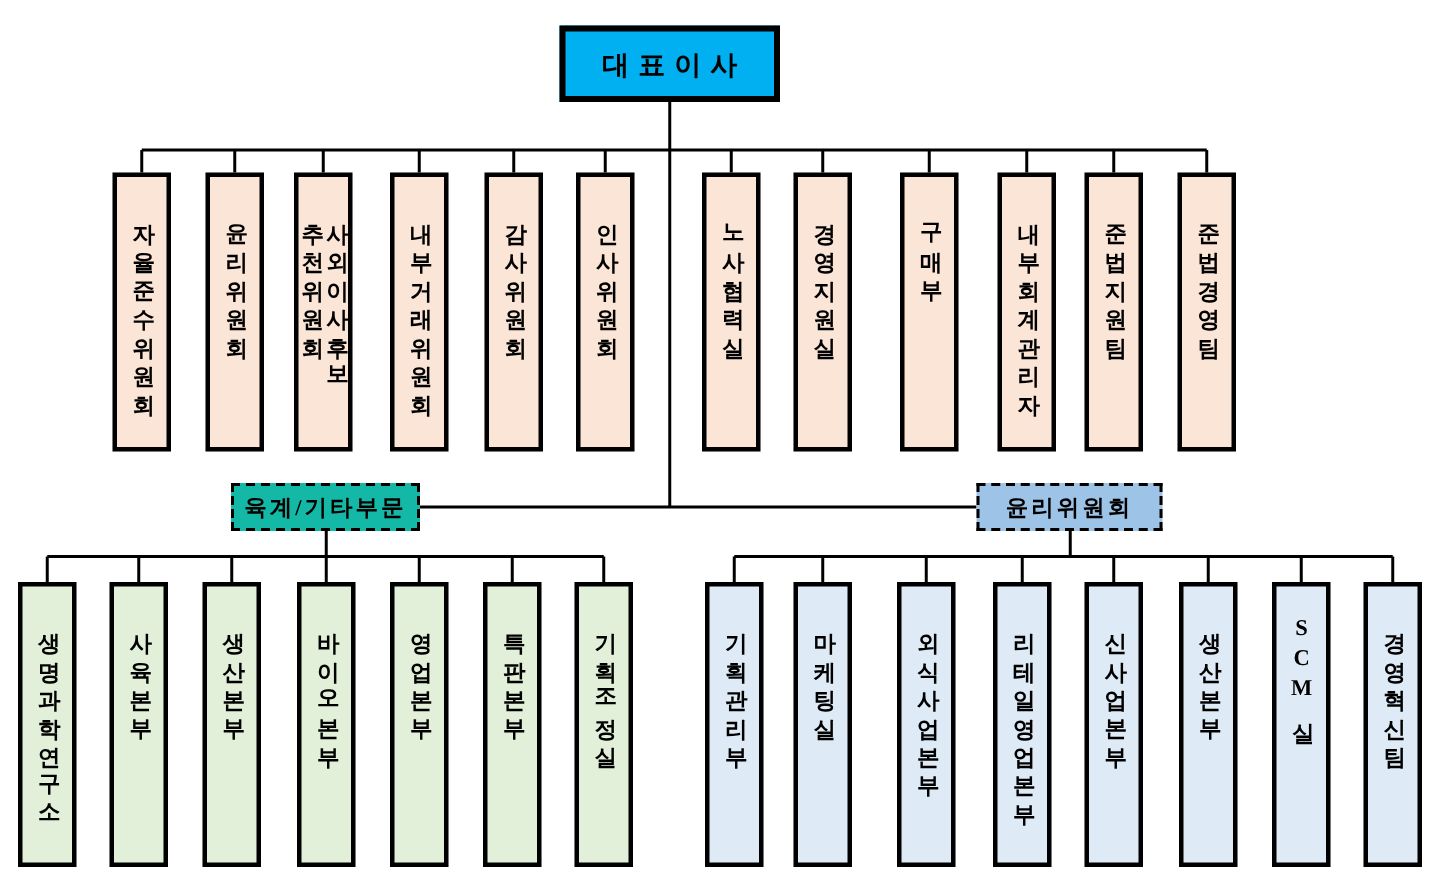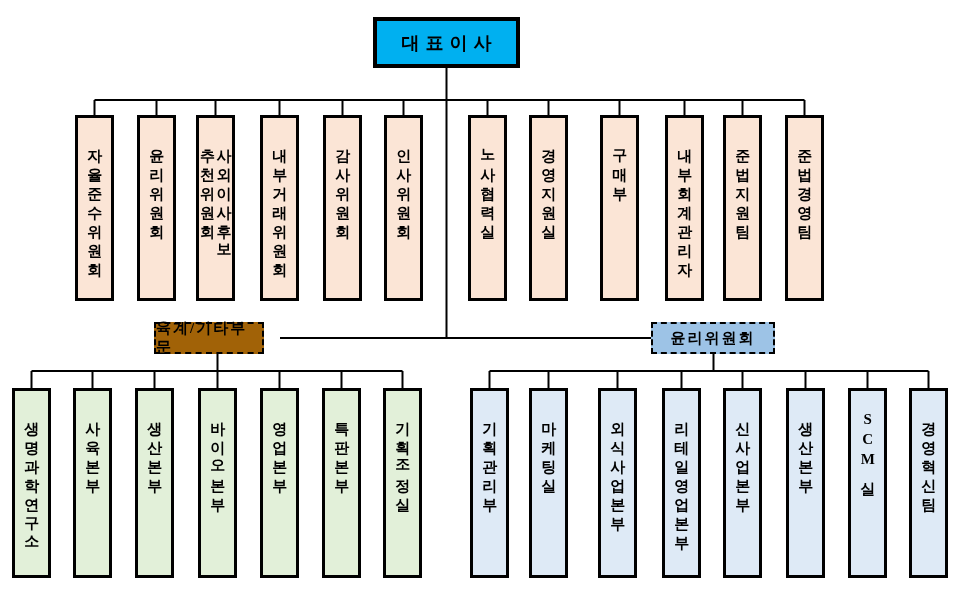--- a/index.html
+++ b/index.html
@@ -22,21 +22,21 @@
   .r3r{top:388px;width:39px;height:190px;background:#DEEAF6;padding-top:20px;}
   .vtext{
     writing-mode:vertical-rl;text-orientation:upright;white-space:pre-line;
     font-weight:bold;font-size:15px;letter-spacing:4px;line-height:1.1;
   }
   .divlabel{
     position:absolute;top:322px;height:32px;box-sizing:border-box;
     border:2px dashed #000;display:flex;align-items:center;justify-content:center;
     font-weight:bold;font-size:15px;letter-spacing:2px;
   }
-  .divlabel.left{left:154px;width:110px;background:#a16207;}
+  .divlabel.left{left:154px;width:126px;background:#14b8a6;}
   .divlabel.right{left:651px;width:124px;background:#9DC3E6;}
 </style>
 </head>
 <body>
 
 <div class="canvas">
 
   <svg class="connectors" width="962" height="592" viewBox="0 0 962 592">
     <g stroke="#000" stroke-width="2" fill="none">
 

